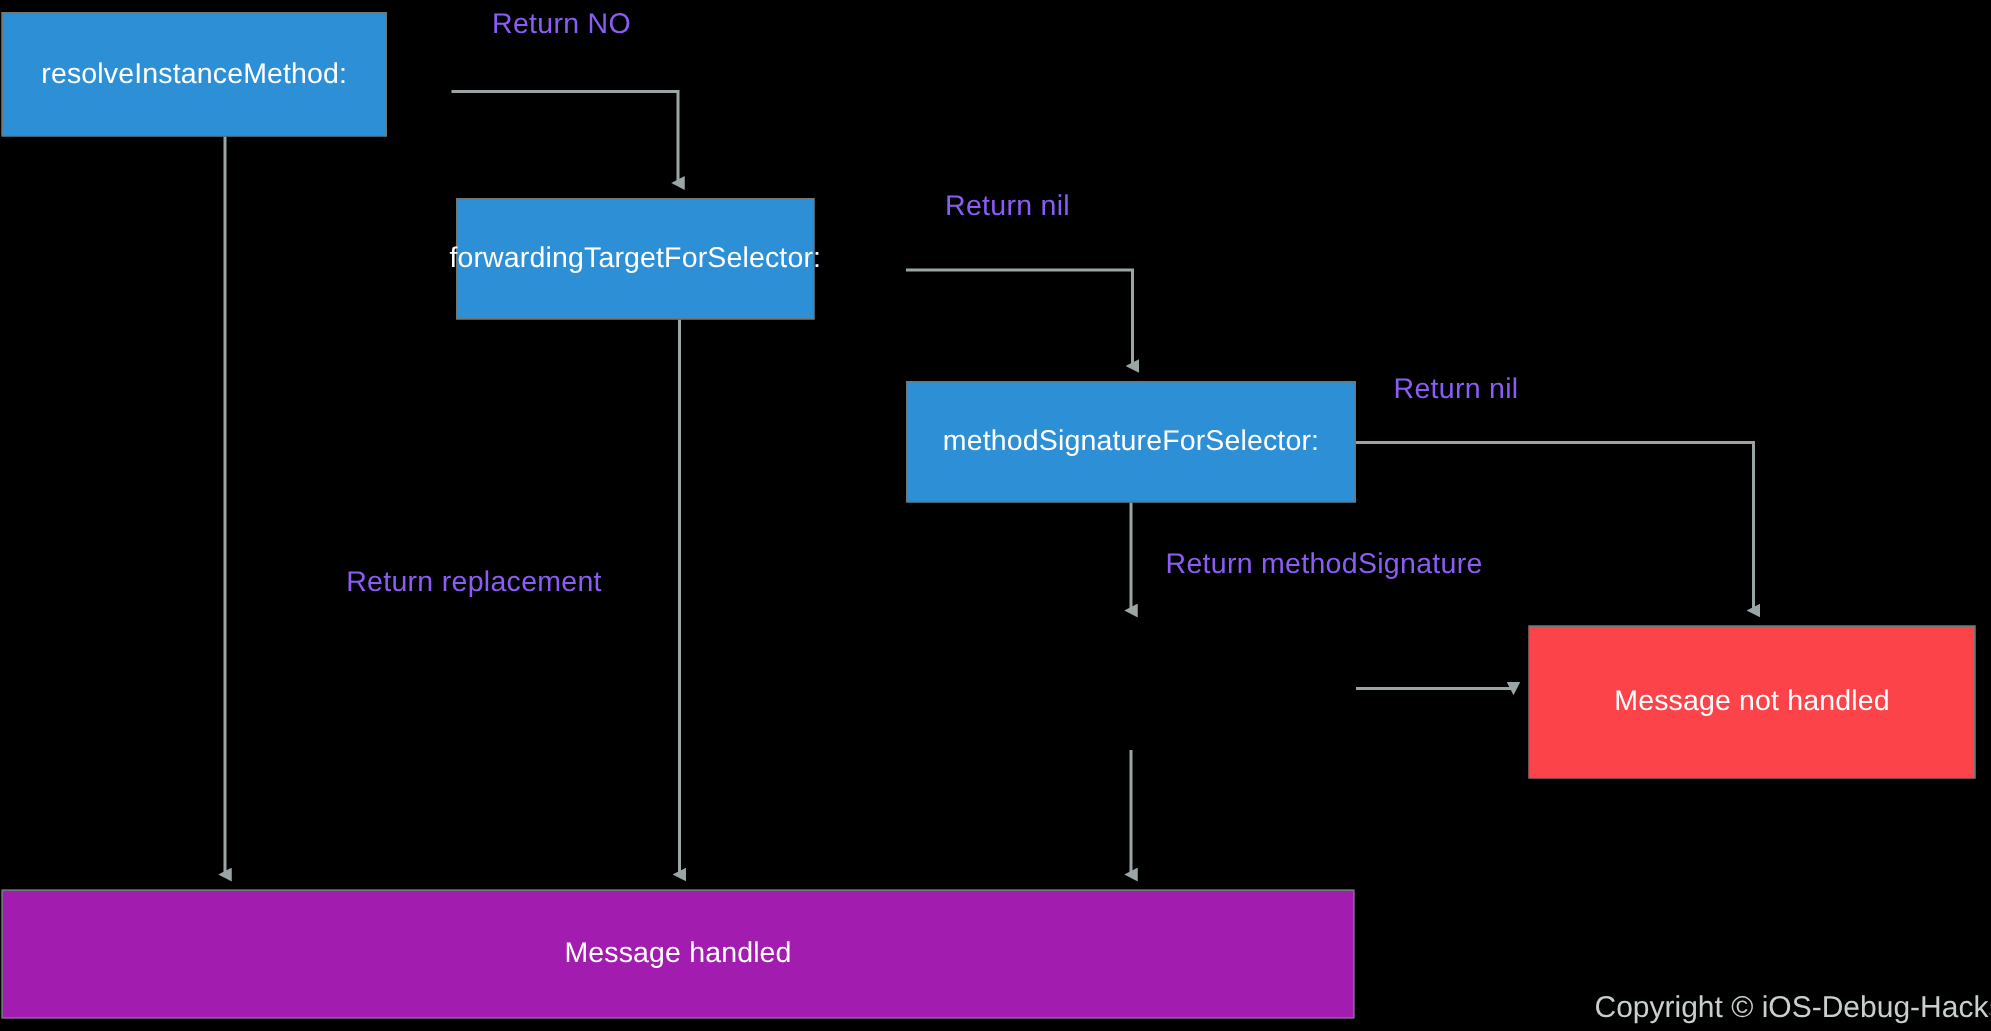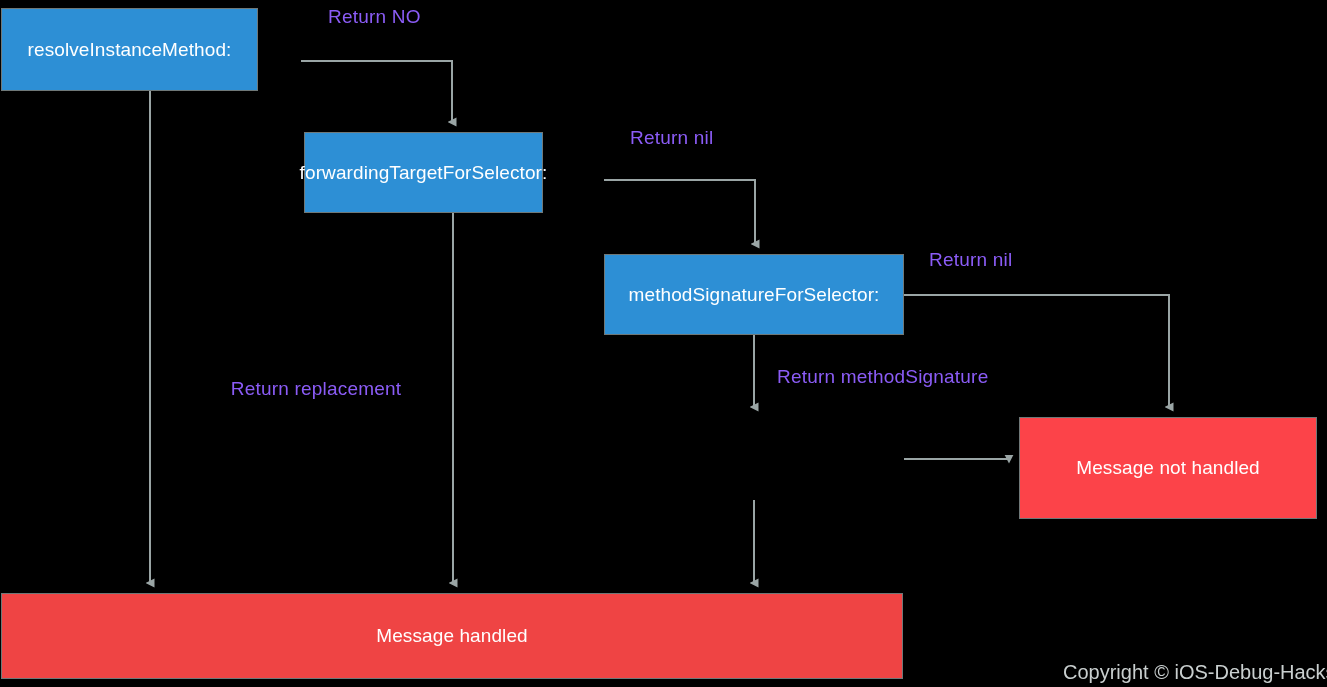--- a/index.html
+++ b/index.html
@@ -22,21 +22,21 @@
     display: flex;
     align-items: center;
     justify-content: center;
     color: #ffffff;
     font-size: 19px;
     font-family: "Liberation Sans", sans-serif;
     letter-spacing: 0.1px;
     text-align: center;
   }
   .node.blue  { background: #2d8fd5; }
-  .node.green { background: #ef4444; }
+  .node.green { background: #a21caf; }
   .node.red   { background: #fc4349; }
 
   .edge-label {
     position: absolute;
     color: #8b5cf6;
     font-size: 19px;
     font-family: "Liberation Sans", sans-serif;
     white-space: pre;
     letter-spacing: 0.2px;
   }

